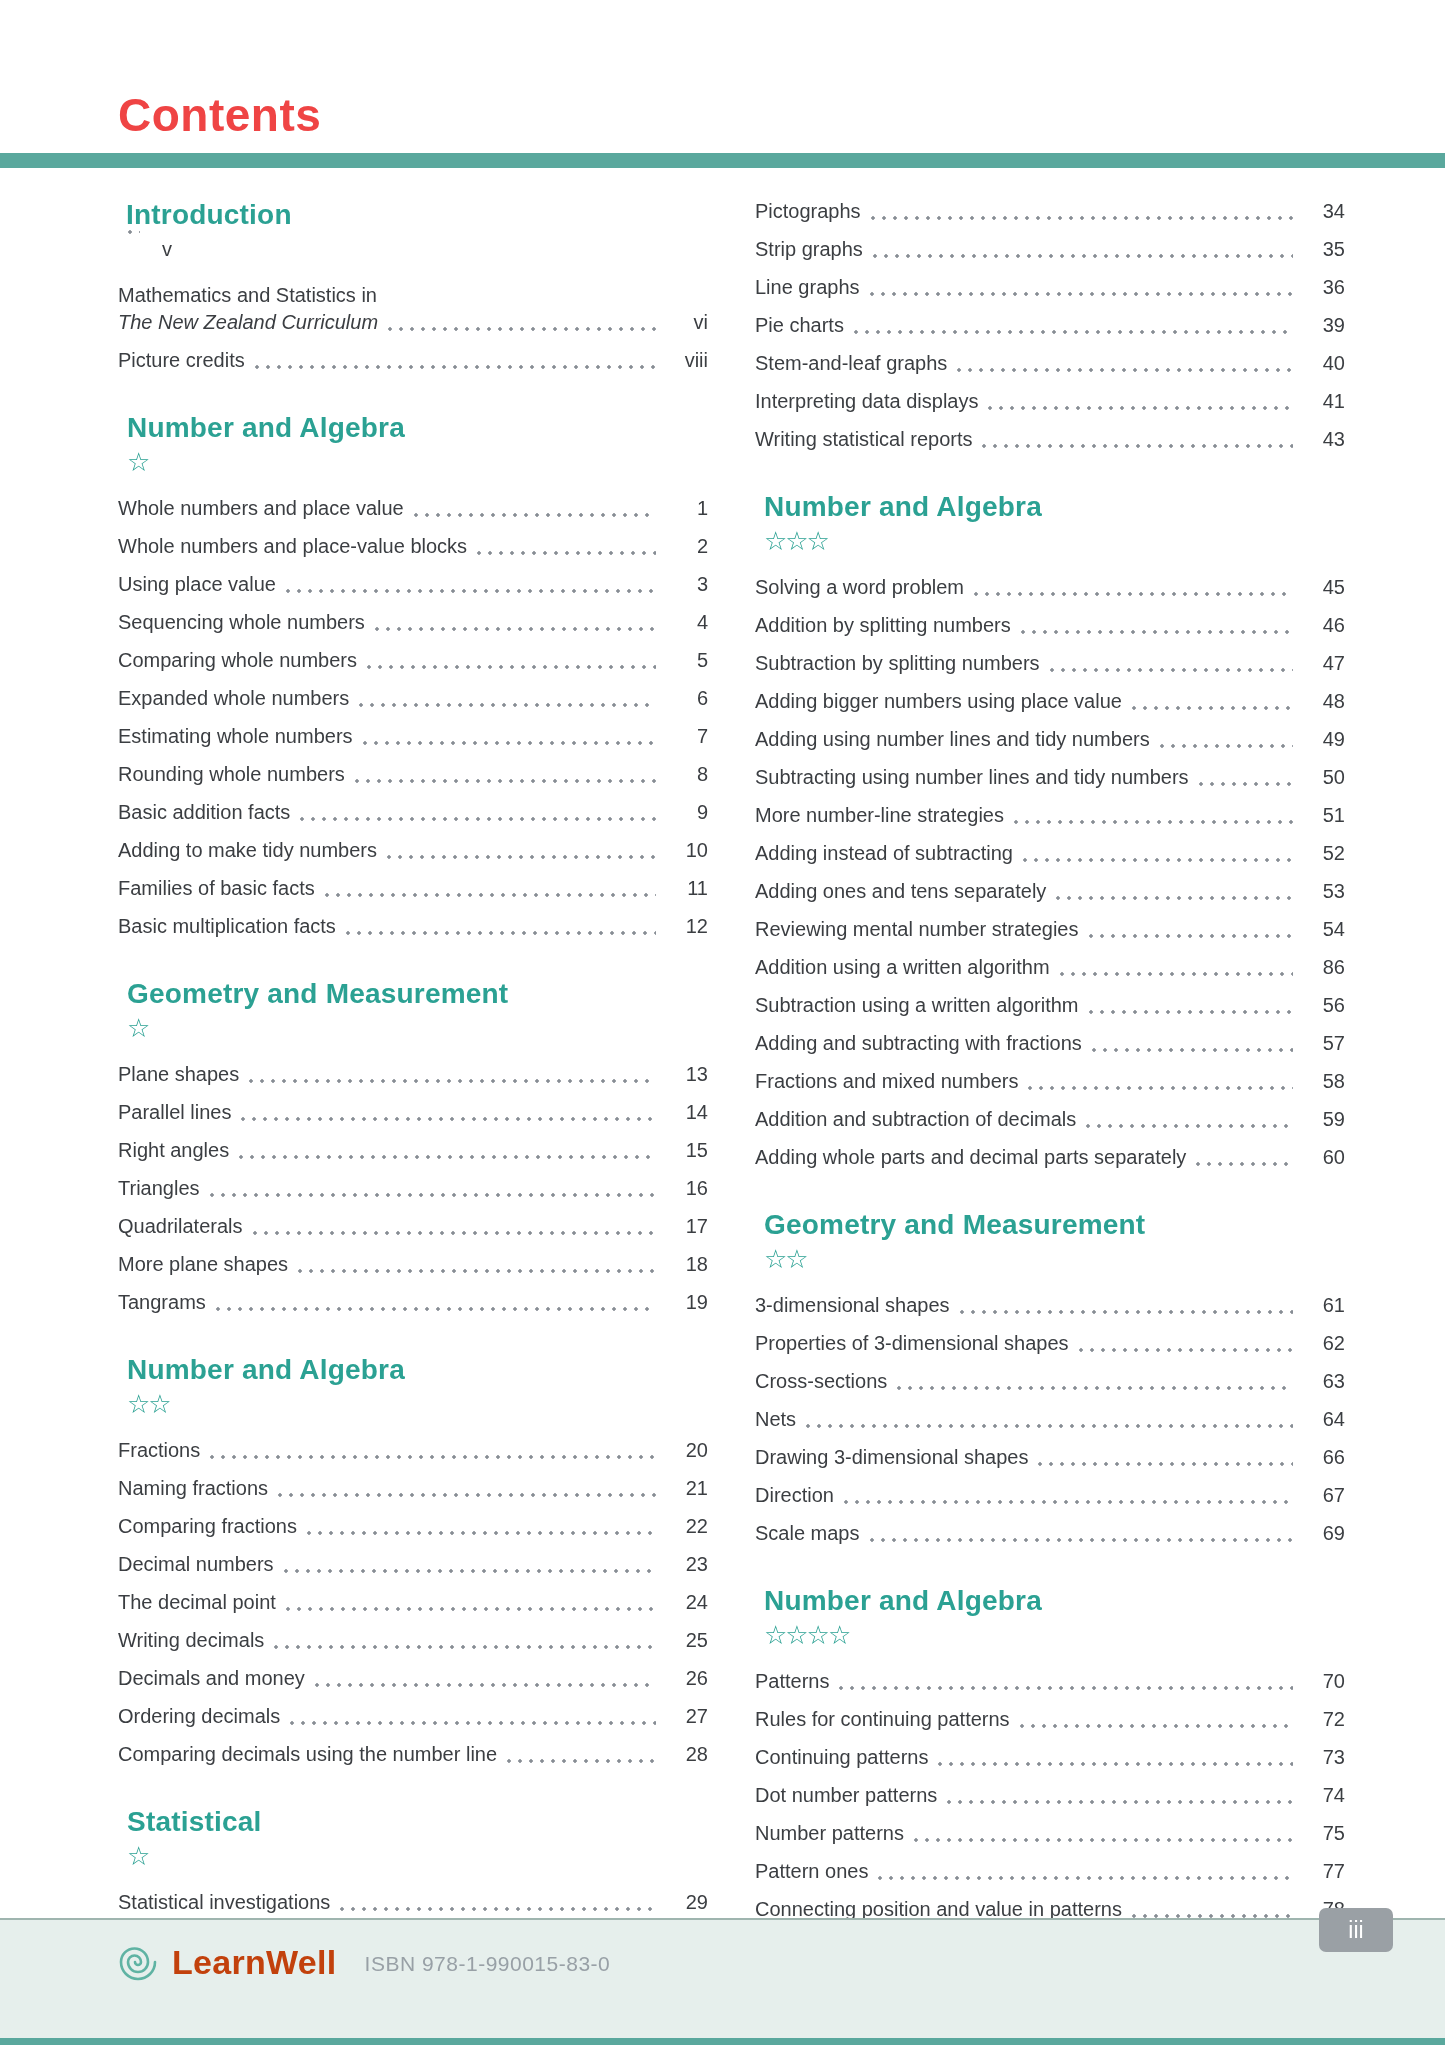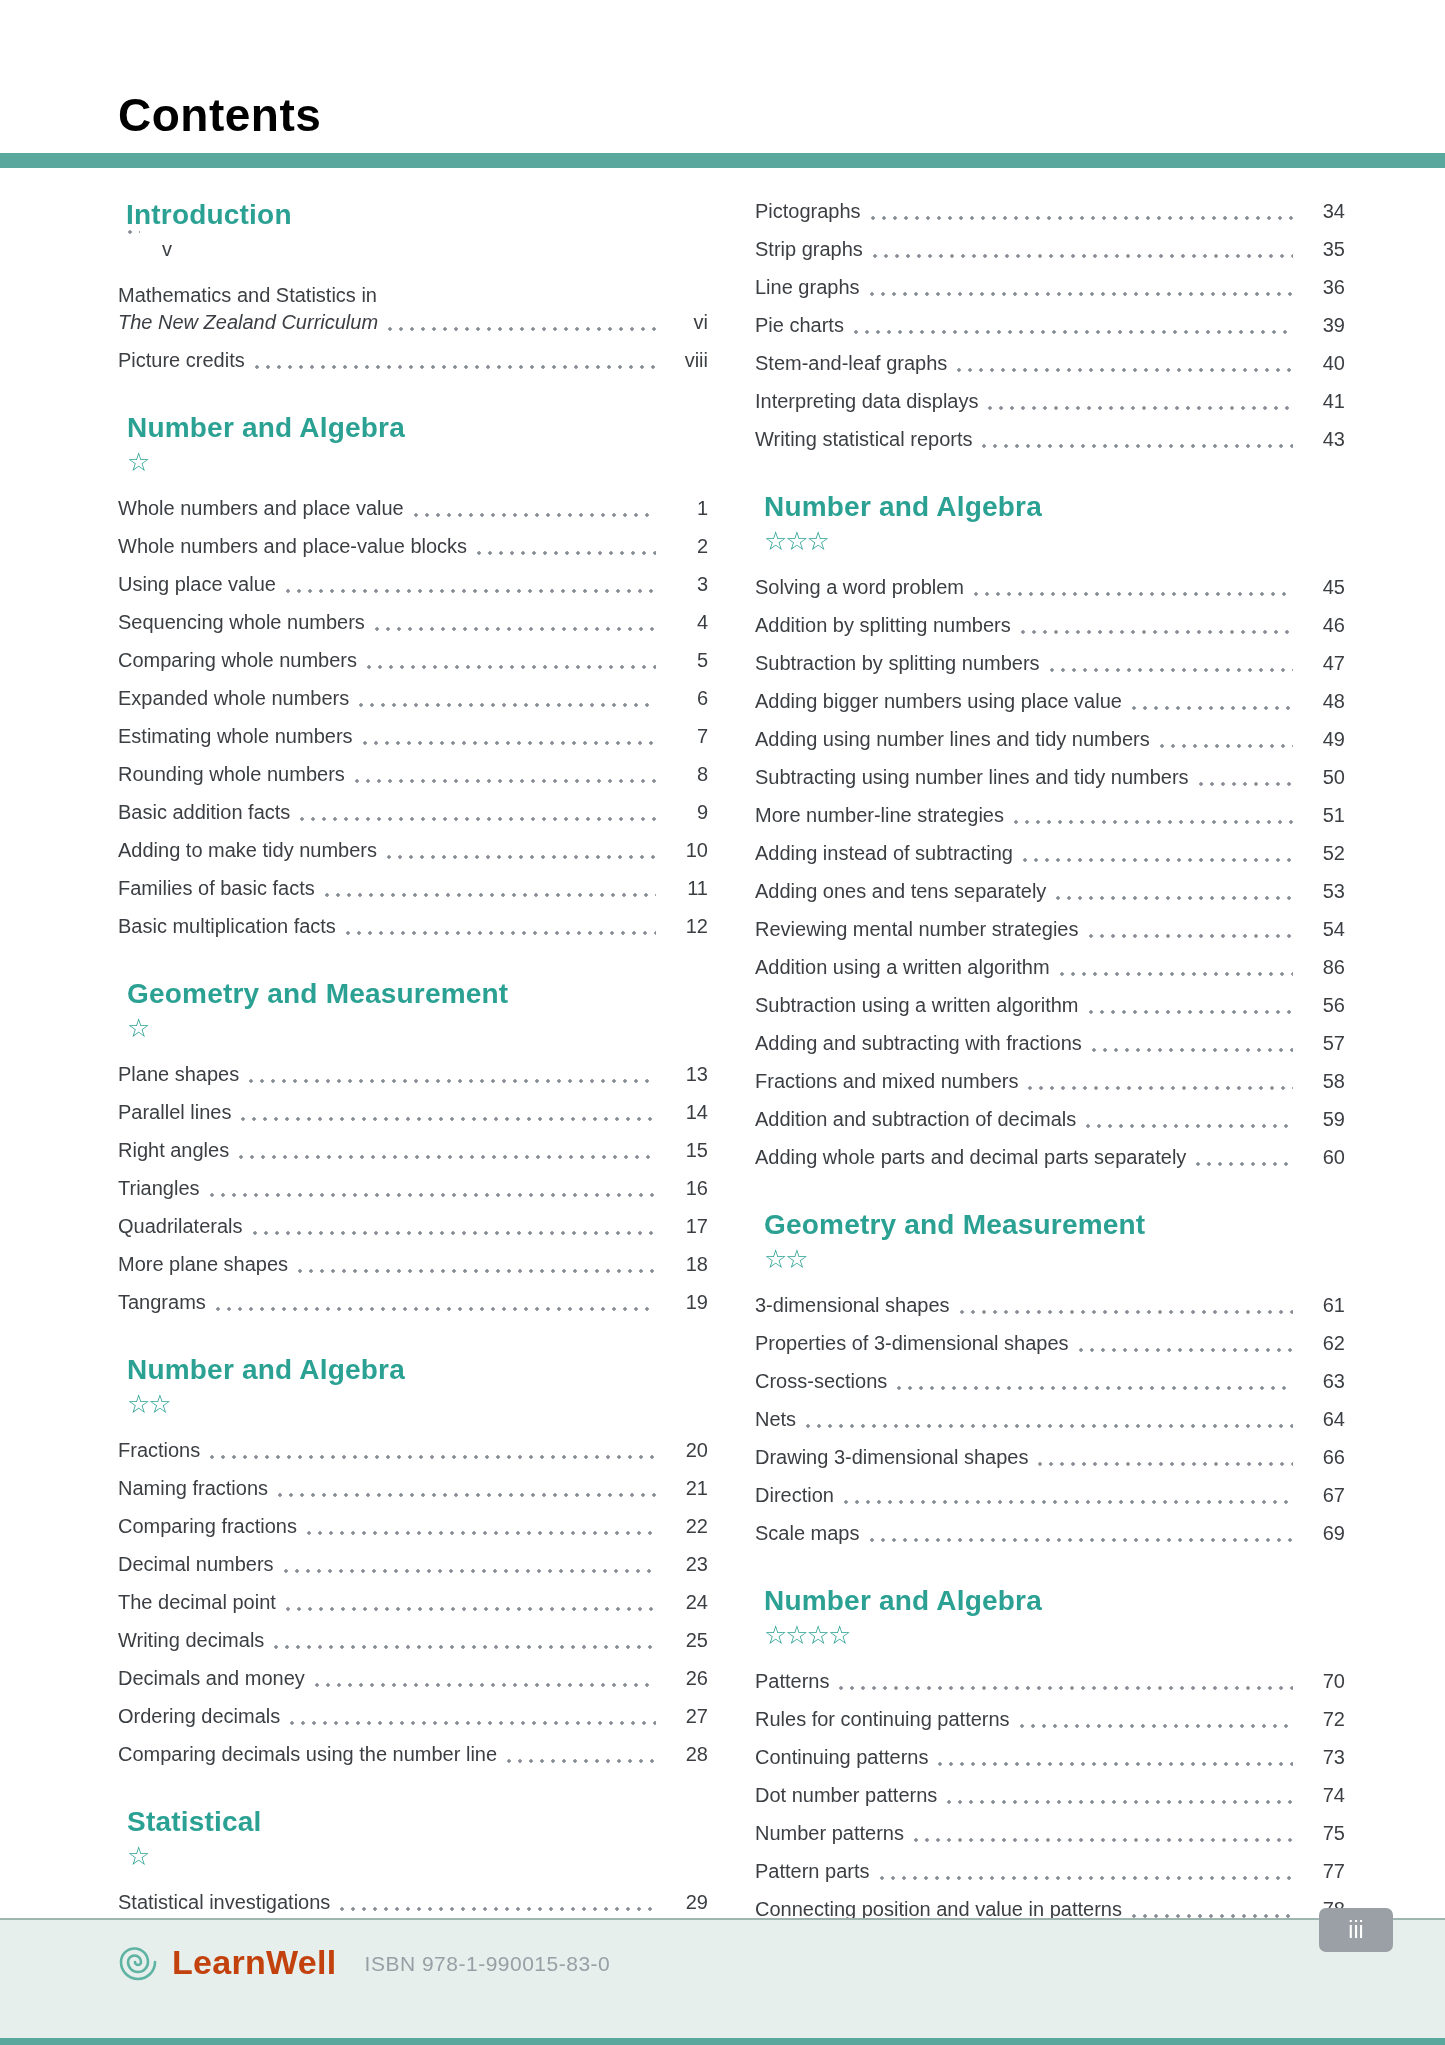--- a/index.html
+++ b/index.html
@@ -2,21 +2,21 @@
 <html><head>
 <meta charset="utf-8">
 <style>
   html,body{margin:0;padding:0;}
   body{
     width:1445px;height:2045px;position:relative;background:#ffffff;
     font-family:"Liberation Sans", sans-serif;color:#3b3e42;overflow:hidden;
   }
   
   .page-header{padding:92px 0 0 118px;}
-  .page-title{font-size:46px;font-weight:700;color:#000000;line-height:1;margin:0;letter-spacing:.5px;}
+  .page-title{font-size:46px;font-weight:700;color:#ef4444;line-height:1;margin:0;letter-spacing:.5px;}
   .title-bar{height:15px;background:#5aa89d;margin-top:15px;width:100%;}
   
   .toc{display:flex;gap:47px;padding:30px 100px 0 118px;box-sizing:border-box;}
   .col{flex:1;min-width:0;}
   section{display:block;}
   .heading-row{display:flex;align-items:baseline;margin:38px 0 16px 0;line-height:34px;white-space:nowrap;flex-direction:column;}
   section:first-child .heading-row{margin-top:0;}
   .h-label{font-size:28px;font-weight:700;color:#2ba193;letter-spacing:.2px;}
   .stars{font-family:"DejaVu Sans", sans-serif;color:#2ba193;font-size:26px;font-weight:400;margin-left:9px;letter-spacing:-2px;}
   .row{display:flex;align-items:baseline;line-height:26px;margin-bottom:12px;}
@@ -449,21 +449,21 @@
           <span class="label">Dot number patterns</span>
           <span class="leader"></span>
           <span class="page">74</span>
         </div>
         <div class="row">
           <span class="label">Number patterns</span>
           <span class="leader"></span>
           <span class="page">75</span>
         </div>
         <div class="row">
-          <span class="label">Pattern parts</span>
+          <span class="label">Pattern ones</span>
           <span class="leader"></span>
           <span class="page">77</span>
         </div>
         <div class="row">
           <span class="label">Connecting position and value in patterns</span>
           <span class="leader"></span>
           <span class="page">78</span>
         </div>
       </section>
     </div>

